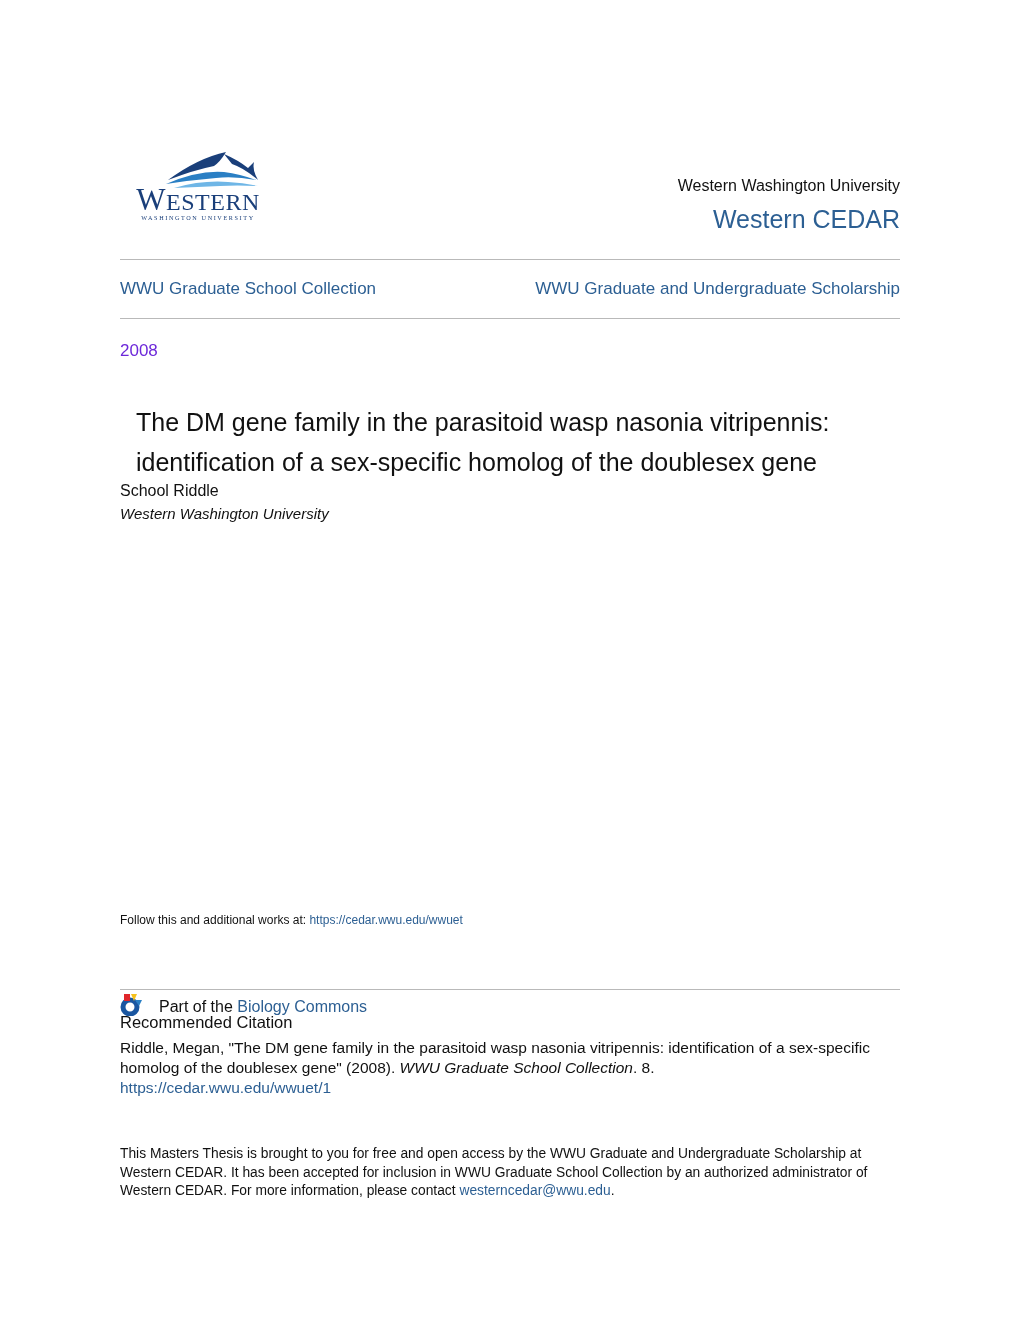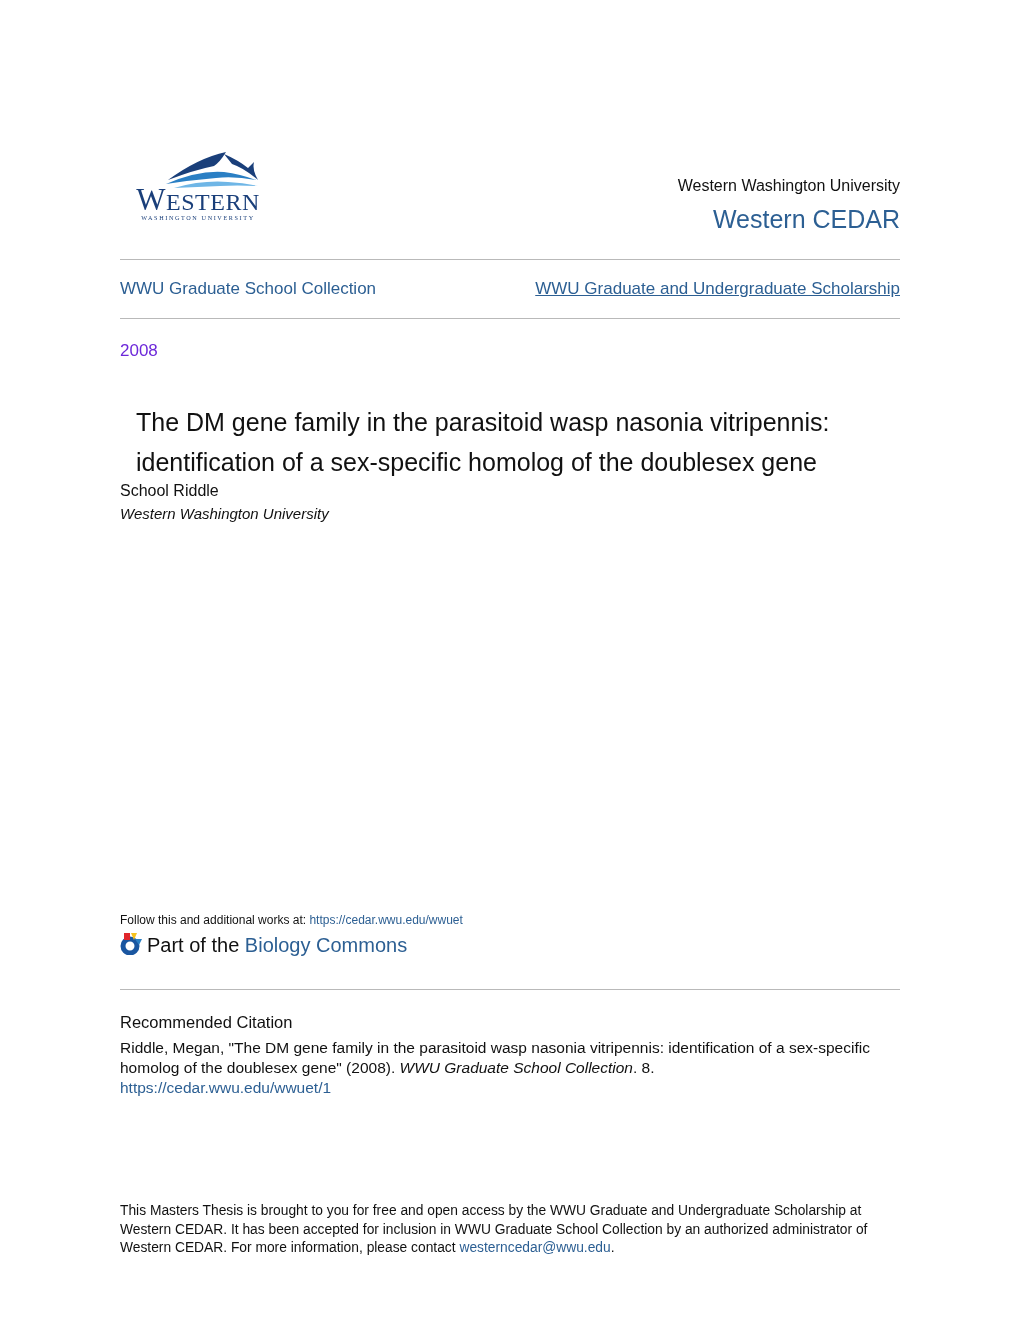--- a/index.html
+++ b/index.html
@@ -26,40 +26,40 @@
   }
 
   
   .inst { right: 120px; top: 177px; font-size: 16px; color: #111; text-align: right; }
   .repo { right: 120px; top: 205px; font-size: 25px; color: #2c5f93; text-align: center; }
 
   .hr { left: 120px; width: 780px; height: 1px; background: #b9b9b9; }
 
   .navlink { top: 279px; font-size: 17px; color: #2c5f93; }
   .nav-left { left: 120px; }
-  .nav-right { right: 120px; text-align: right; text-decoration: underline; }
+  .nav-right { right: 120px; text-align: right; }
 
   .year { left: 120px; top: 341px; font-size: 17px; color: #6d28d9; }
   .title {
     left: 120px; top: 386px; width: 790px;
     font-size: 25px; line-height: 40px; color: #111; margin: 16px; font-weight: normal;
   }
   .author { left: 120px; top: 482px; font-size: 16px; color: #111; }
   .affil { left: 120px; top: 505px; font-size: 15px; font-style: italic; color: #111; }
 
   .follow { left: 120px; top: 913px; font-size: 12px; color: #111; }
-  .partof { left: 120px; top: 928px; font-size: 20px; color: #111; display: flex; align-items: center; }
+  .partof { left: 120px; top: 992px; font-size: 16px; color: #111; display: flex; align-items: center; gap: 12px; }
   .partof .ico { width: 24px; height: 24px; margin-right: 3px; display: inline-block; }
   .partof span.t { margin-top: 6px; }
 
   .rc-head { left: 120px; top: 1013px; font-size: 16.5px; color: #111; text-align: right; }
   .rc-body { left: 120px; top: 1038px; width: 780px; font-size: 15.5px; line-height: 20px; color: #111; }
   .rc-body i { font-style: italic; }
 
-  .footer { left: 120px; top: 1202px; width: 760px; font-size: 13.8px; line-height: 18.5px; color: #111; }
+  .footer { left: 120px; top: 1145px; width: 760px; font-size: 13.8px; line-height: 18.5px; color: #111; }
 </style>
 </head>
 <body>
 
 <div class="abs logo">
   <svg width="140" height="40" viewBox="0 0 140 40">
     <path d="M40 30 Q70 8 98 2 Q92 12 86 16 Q66 20 40 30 Z" fill="#1a3f7a"></path>
     <path d="M96 4 Q110 10 120 18 L126 12 Q124 20 130 30 Q116 18 104 14 Z" fill="#1a3f7a"></path>
     <path d="M38 34 Q70 20 96 22 Q112 24 128 30 Q106 26 88 28 Q64 30 38 34 Z" fill="#2a7fc4"></path>
     <path d="M46 38 Q74 30 100 32 Q116 33 130 36 Q108 35 92 36 Q70 37 46 38 Z" fill="#6fb6e6"></path>

